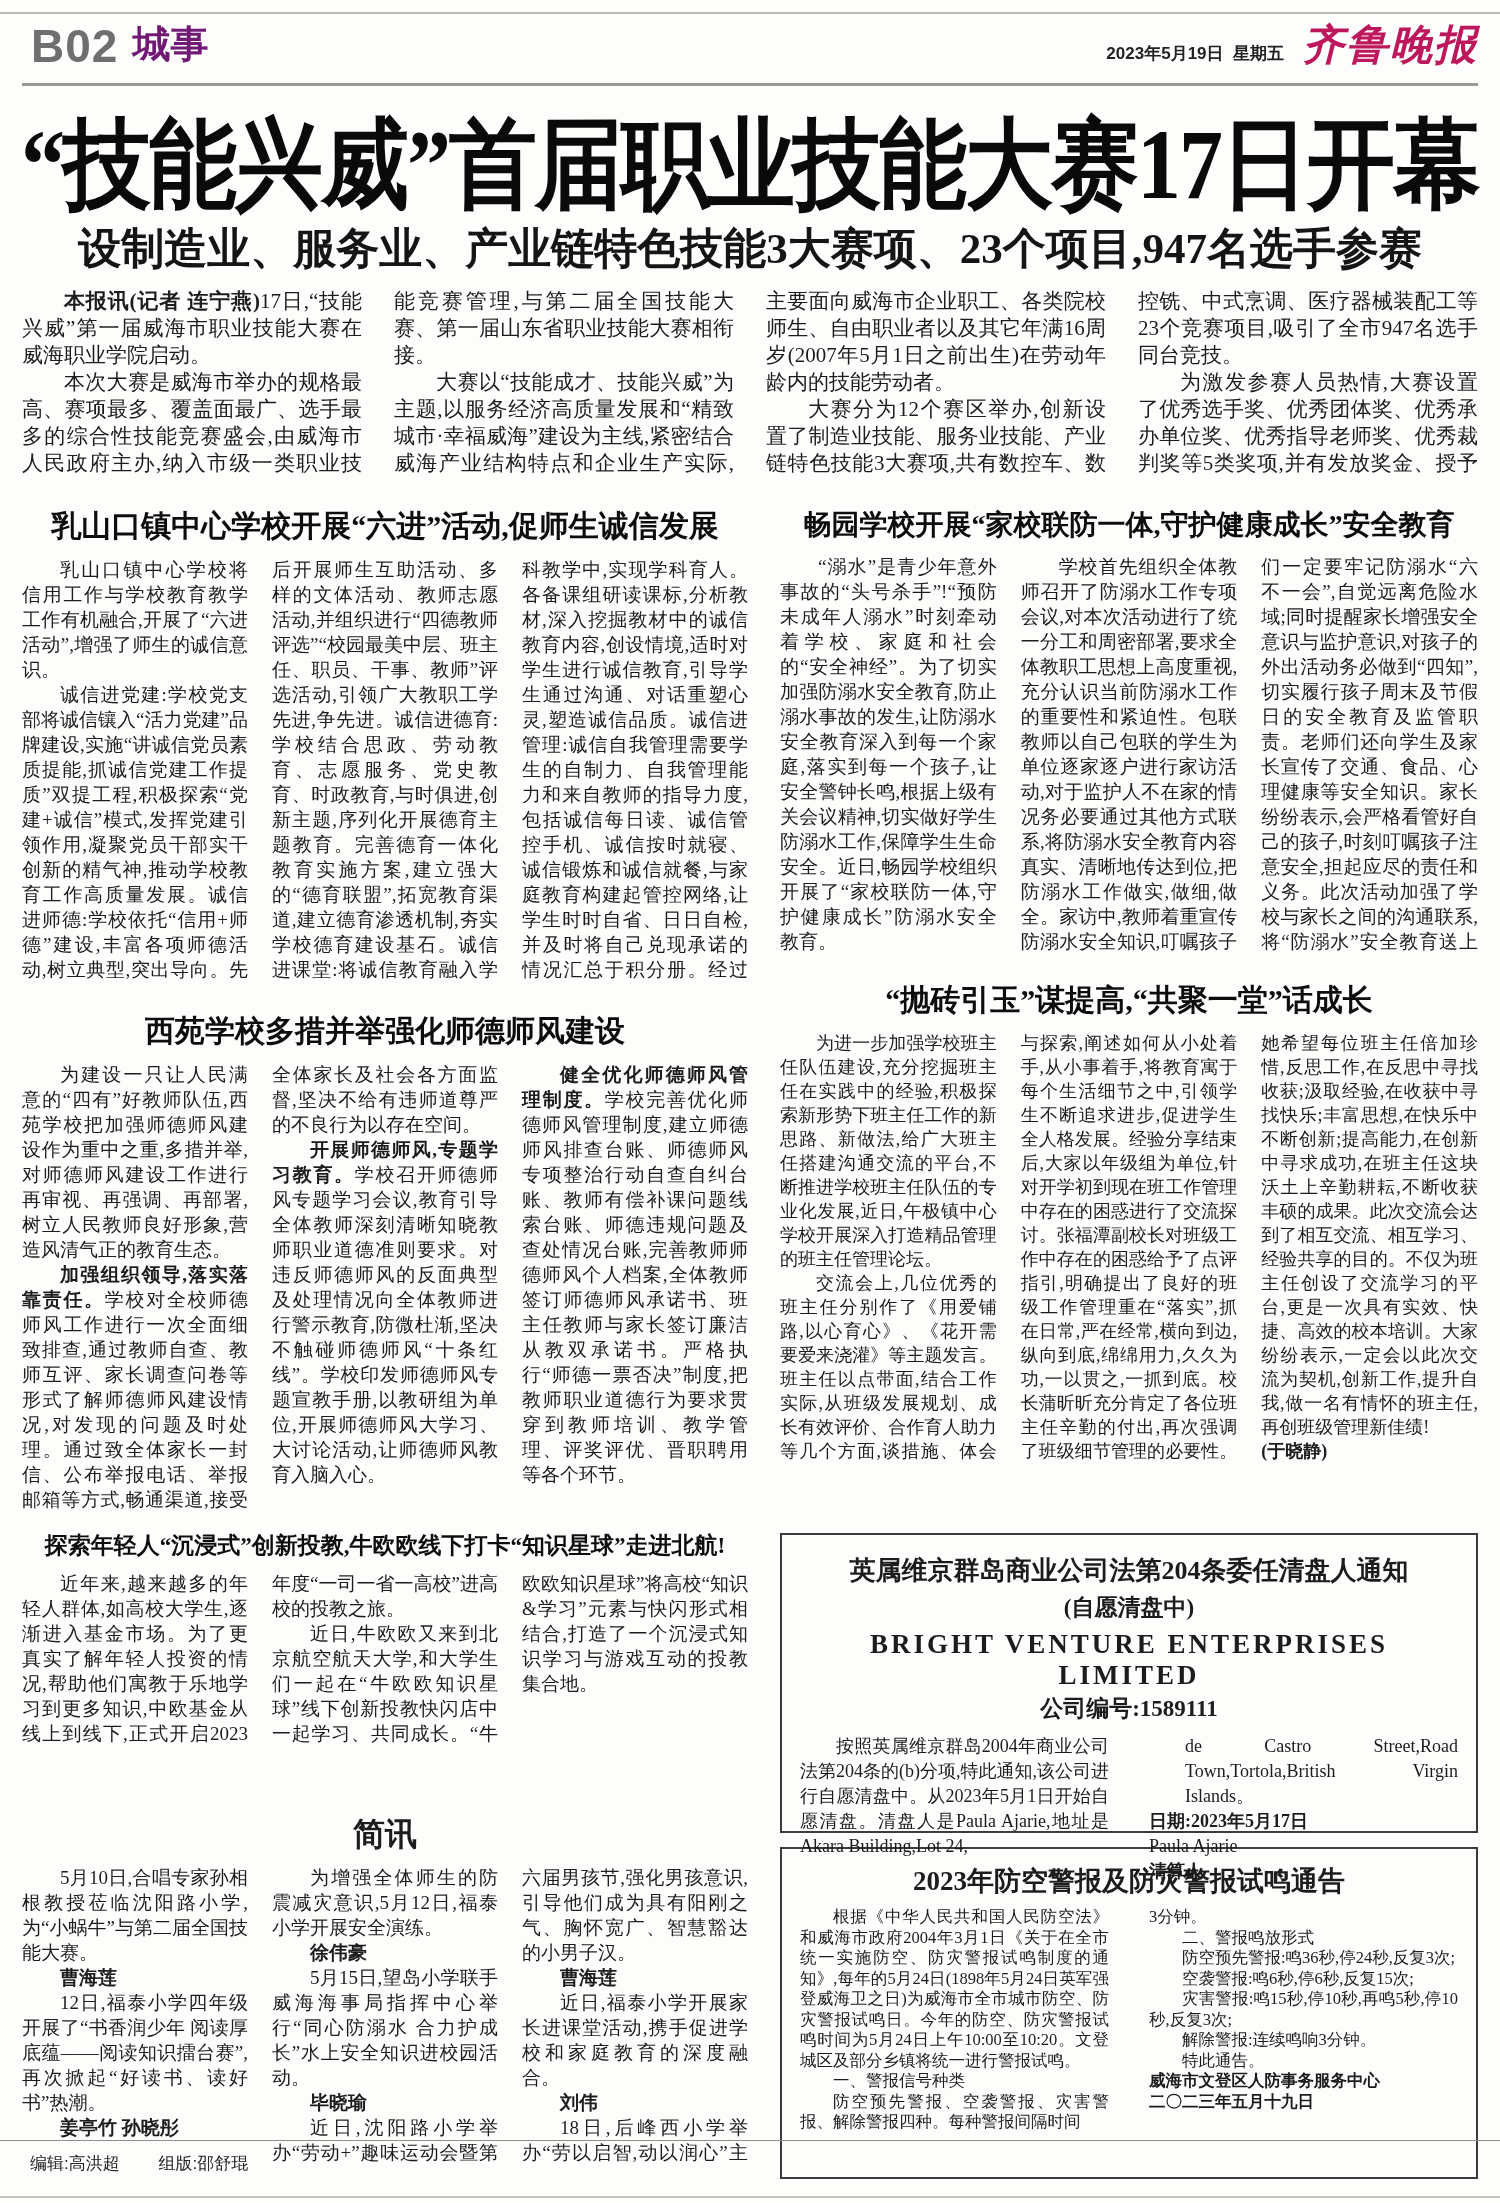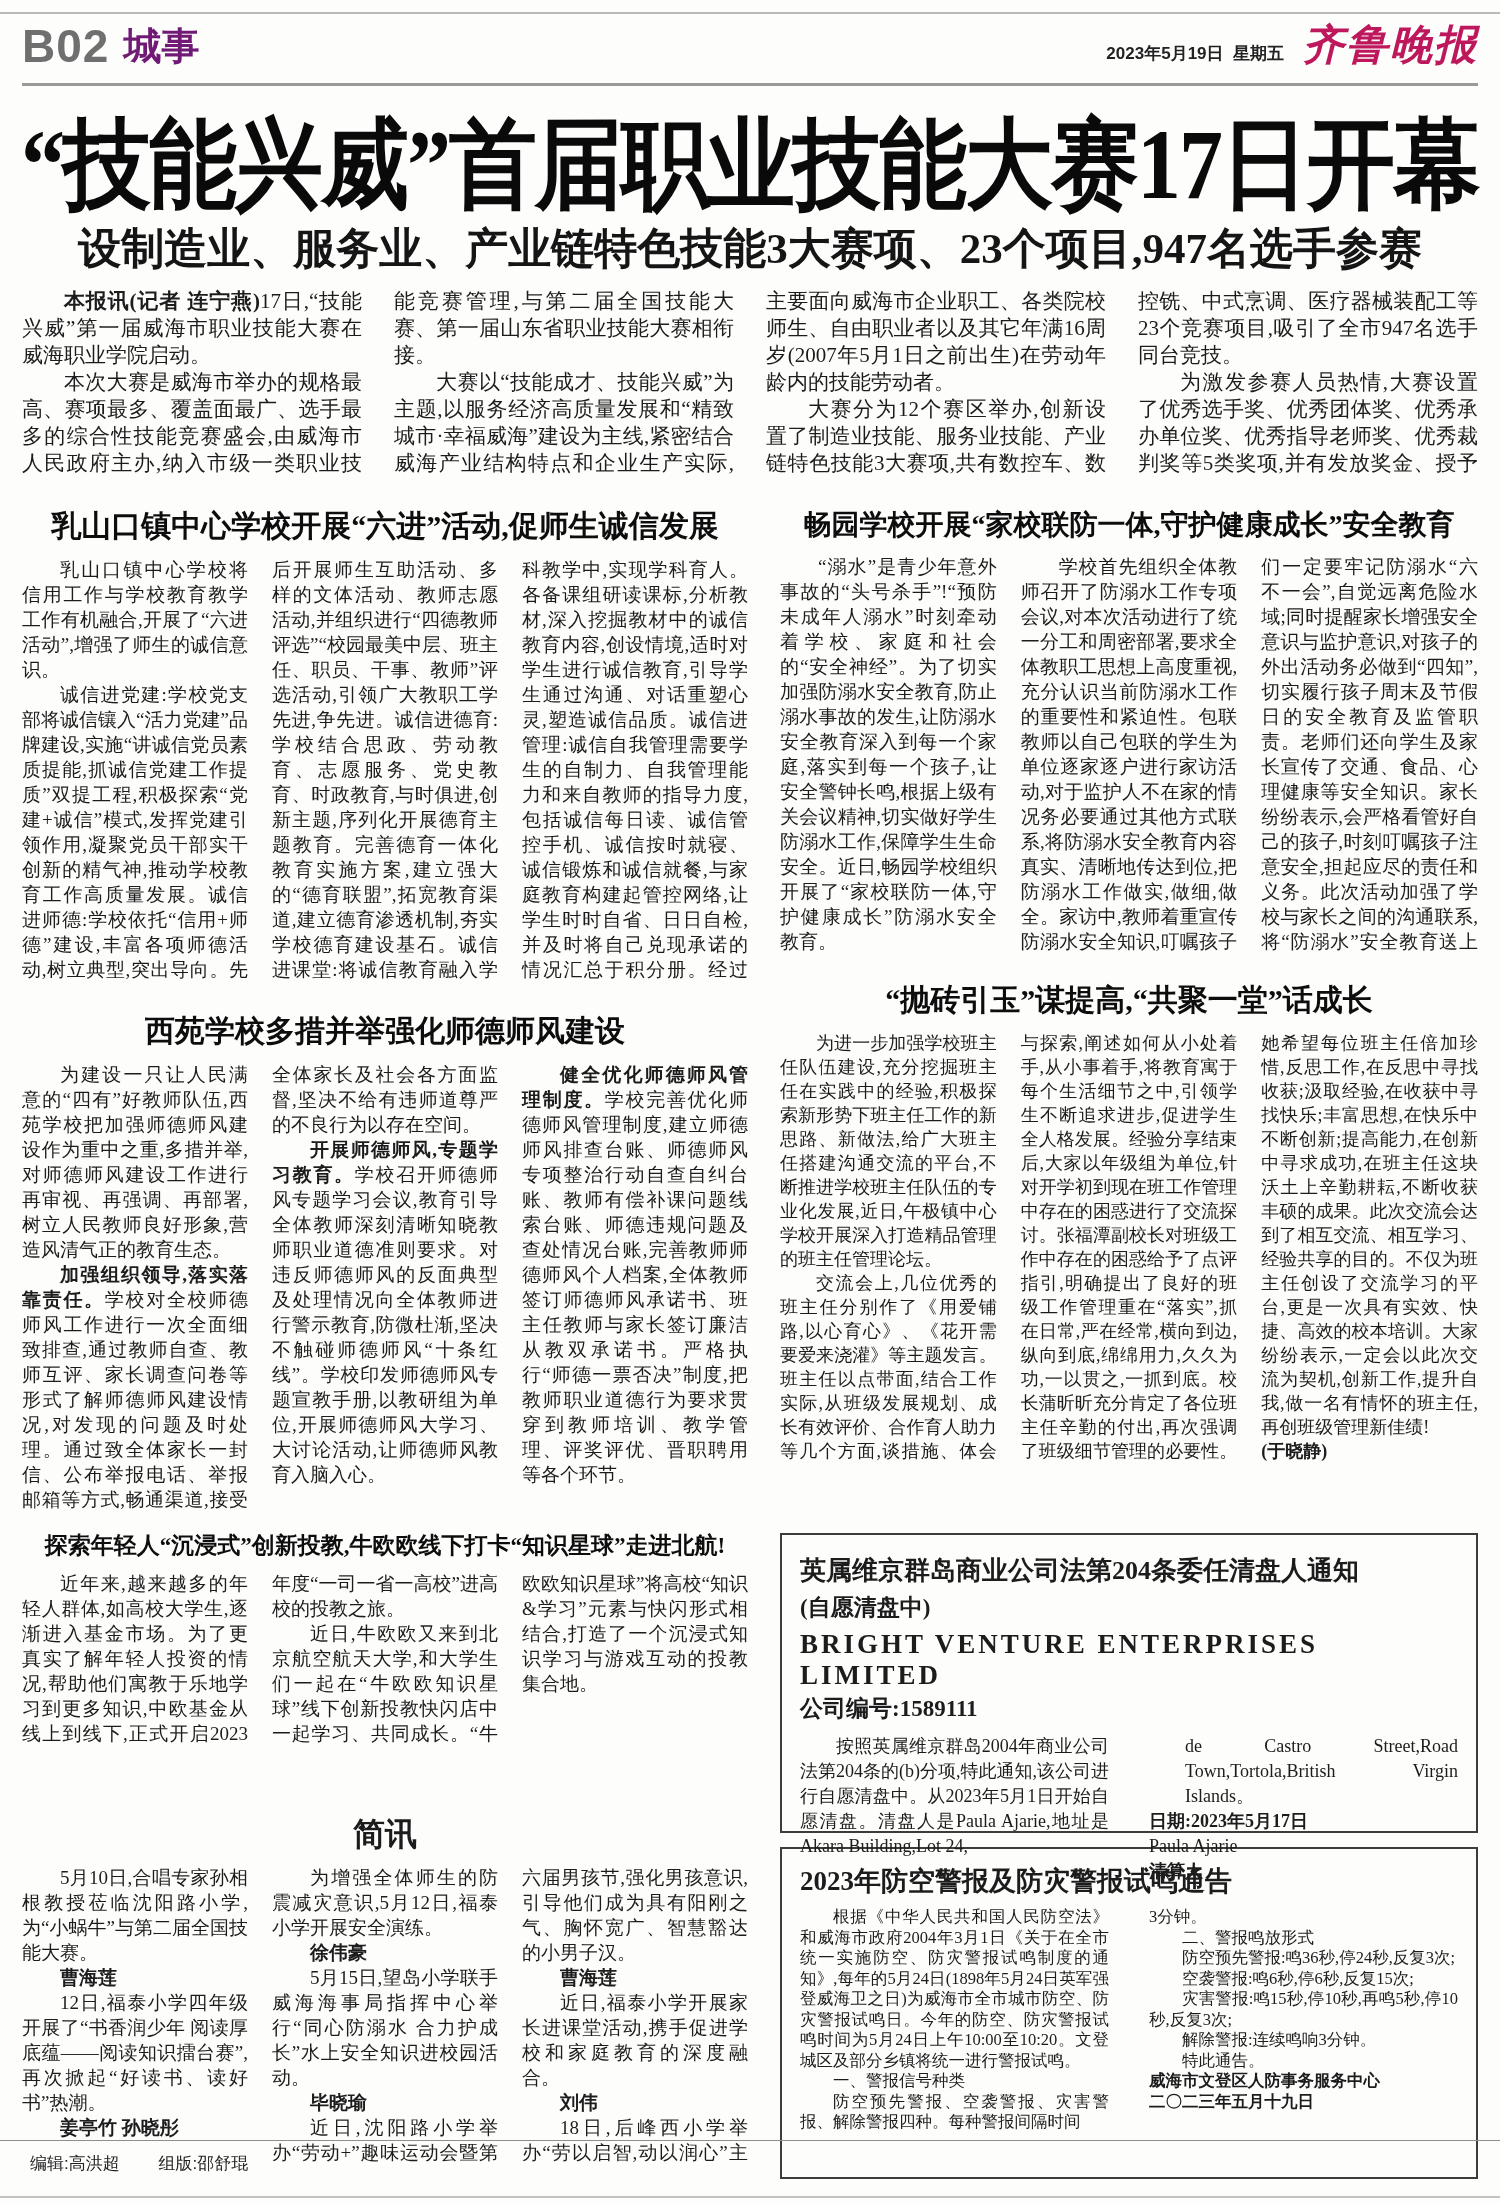--- a/index.html
+++ b/index.html
@@ -8,21 +8,21 @@
     position:relative; width:1500px; height:2203px; margin:0 auto;
     background:#fdfdfc; color:#1c1c1c; overflow:hidden;
     font-family:"Liberation Serif","DejaVu Serif",serif;
   }
   .topline { position:absolute; top:12px; left:0; right:0; height:2px; background:#b9b9b7; }
   
   .hdr { position:absolute; top:20px; left:22px; right:22px; height:66px;
          display:flex; align-items:flex-end; justify-content:space-between;
          border-bottom:3px solid #9a9a98; padding-bottom:10px;
          font-family:"Liberation Sans","DejaVu Sans",sans-serif; }
-  .hdr-left { display:flex; align-items:center; gap:14px; }
+  .hdr-left { display:flex; align-items:flex-start; gap:14px;margin-left:9px; }
   .page-no { font-size:46px; font-weight:bold; color:#6f6f6f; letter-spacing:1px; }
   .section-name { font-size:38px; font-weight:bold; color:#701a75; }
   .hdr-right { display:flex; align-items:baseline; gap:18px; }
   .date-line { font-size:17px; font-weight:bold; color:#222; }
   .masthead { font-size:42px; font-weight:bold; font-style:italic; color:#be185d;
               font-family:"DejaVu Serif",serif; letter-spacing:2px; }
   
   .headline { position:absolute; top:98px; left:10px; right:10px; text-align:center;
               font-size:88px; font-weight:900; letter-spacing:-2px; color:#0a0a0a;
               transform:scaleY(1.12); transform-origin:top; white-space:nowrap; }
@@ -49,21 +49,21 @@
   .h-chang  { height:420px; }
   .h-pao    { height:494px; }
   .h-pao p  { font-size:18px; line-height:24px; }
   .briefs-hd { text-align:center; font-size:32px; font-weight:bold; margin:6px 0 8px; }
   .brief-byline { text-align:right; text-indent:0; font-weight:bold; padding-right:10px;
                   font-size:19px; line-height:25px; }
   
   .box { border:2px solid #3c3c3c; background:#fdfdfc; padding:14px 18px; }
   .box-bvi { height:300px; margin-top:8px; }
   .box-siren { height:332px; margin-top:14px; }
-  .box-c { font-weight:bold; }
+  .box-c { text-align:center; font-weight:bold; }
   .bvi-t1 { font-size:26px; margin-top:4px; }
   .bvi-t2 { font-size:27px; letter-spacing:3px; margin-top:6px; font-family:"Liberation Serif",serif; }
   .bvi-t3 { font-size:23px; margin-top:4px; }
   .bvi-t4 { font-size:23px; margin-top:2px; margin-bottom:10px; }
   .box-cols { display:flex; gap:40px; }
   .box-col { flex:1; }
   .box-bvi .box-col p { font-size:18px; line-height:25px; }
   .rt { text-align:right; text-indent:0 !important; }
   .bold { font-weight:bold; }
   .siren-t { font-size:27px; margin-bottom:8px; }

